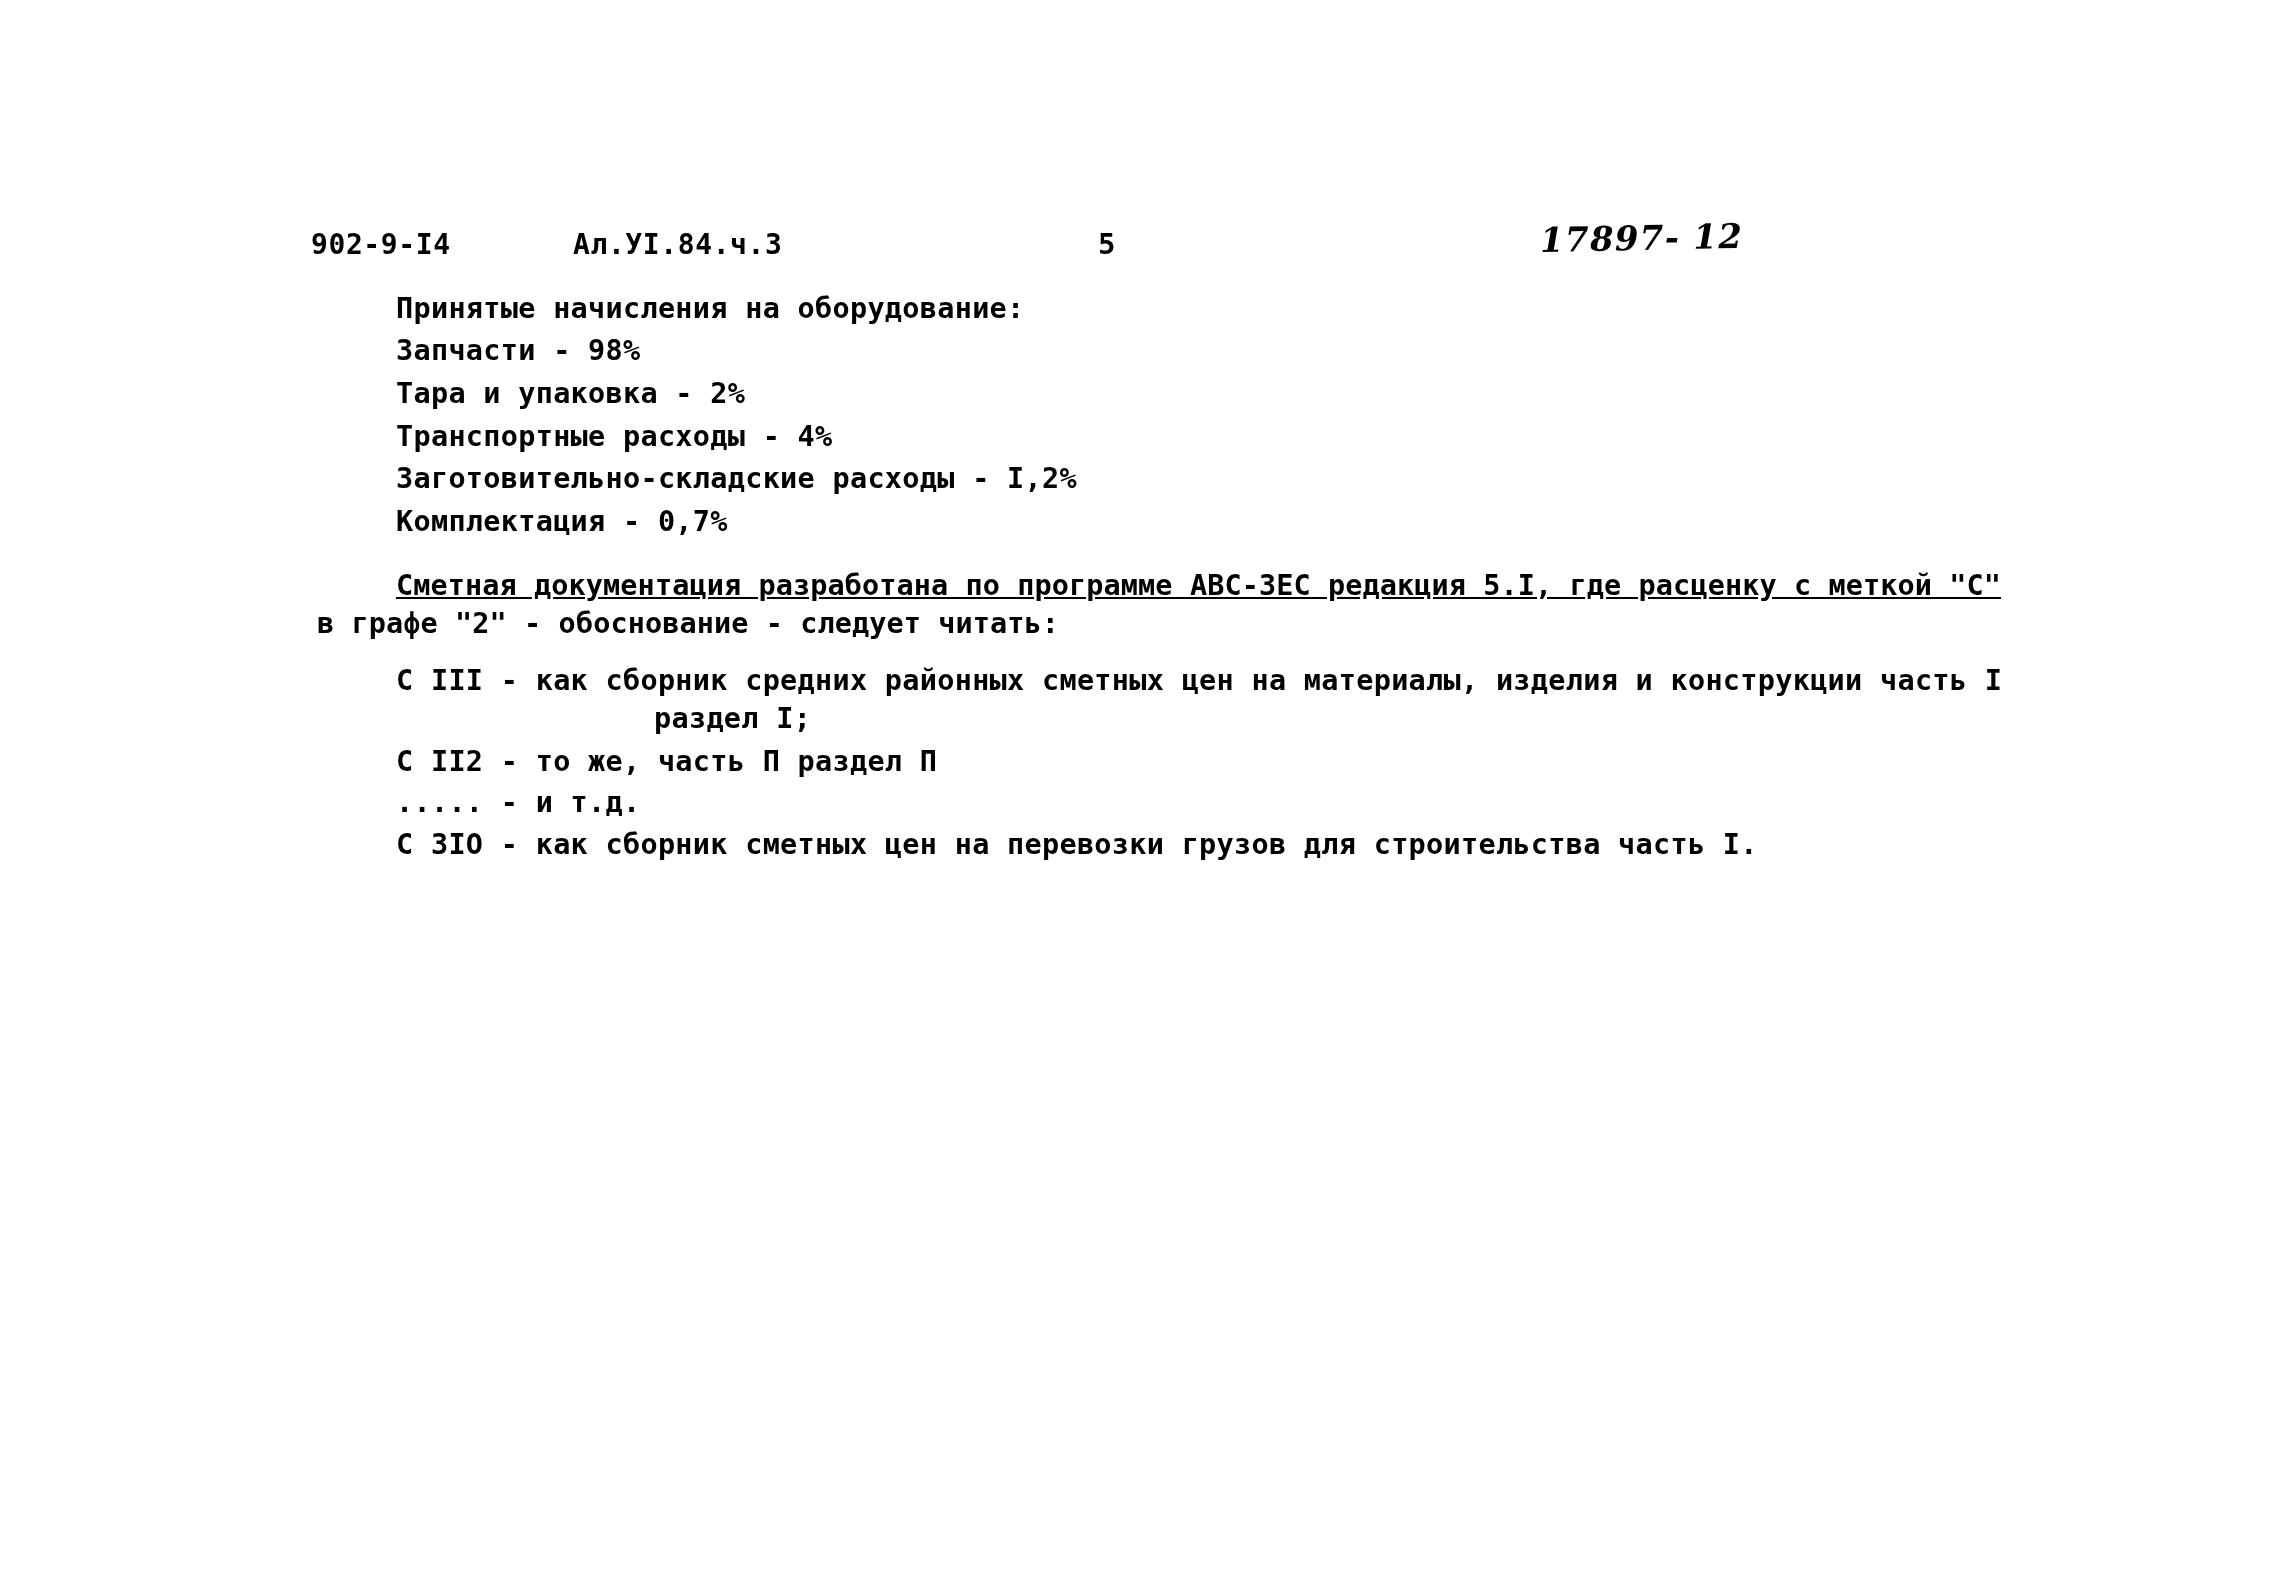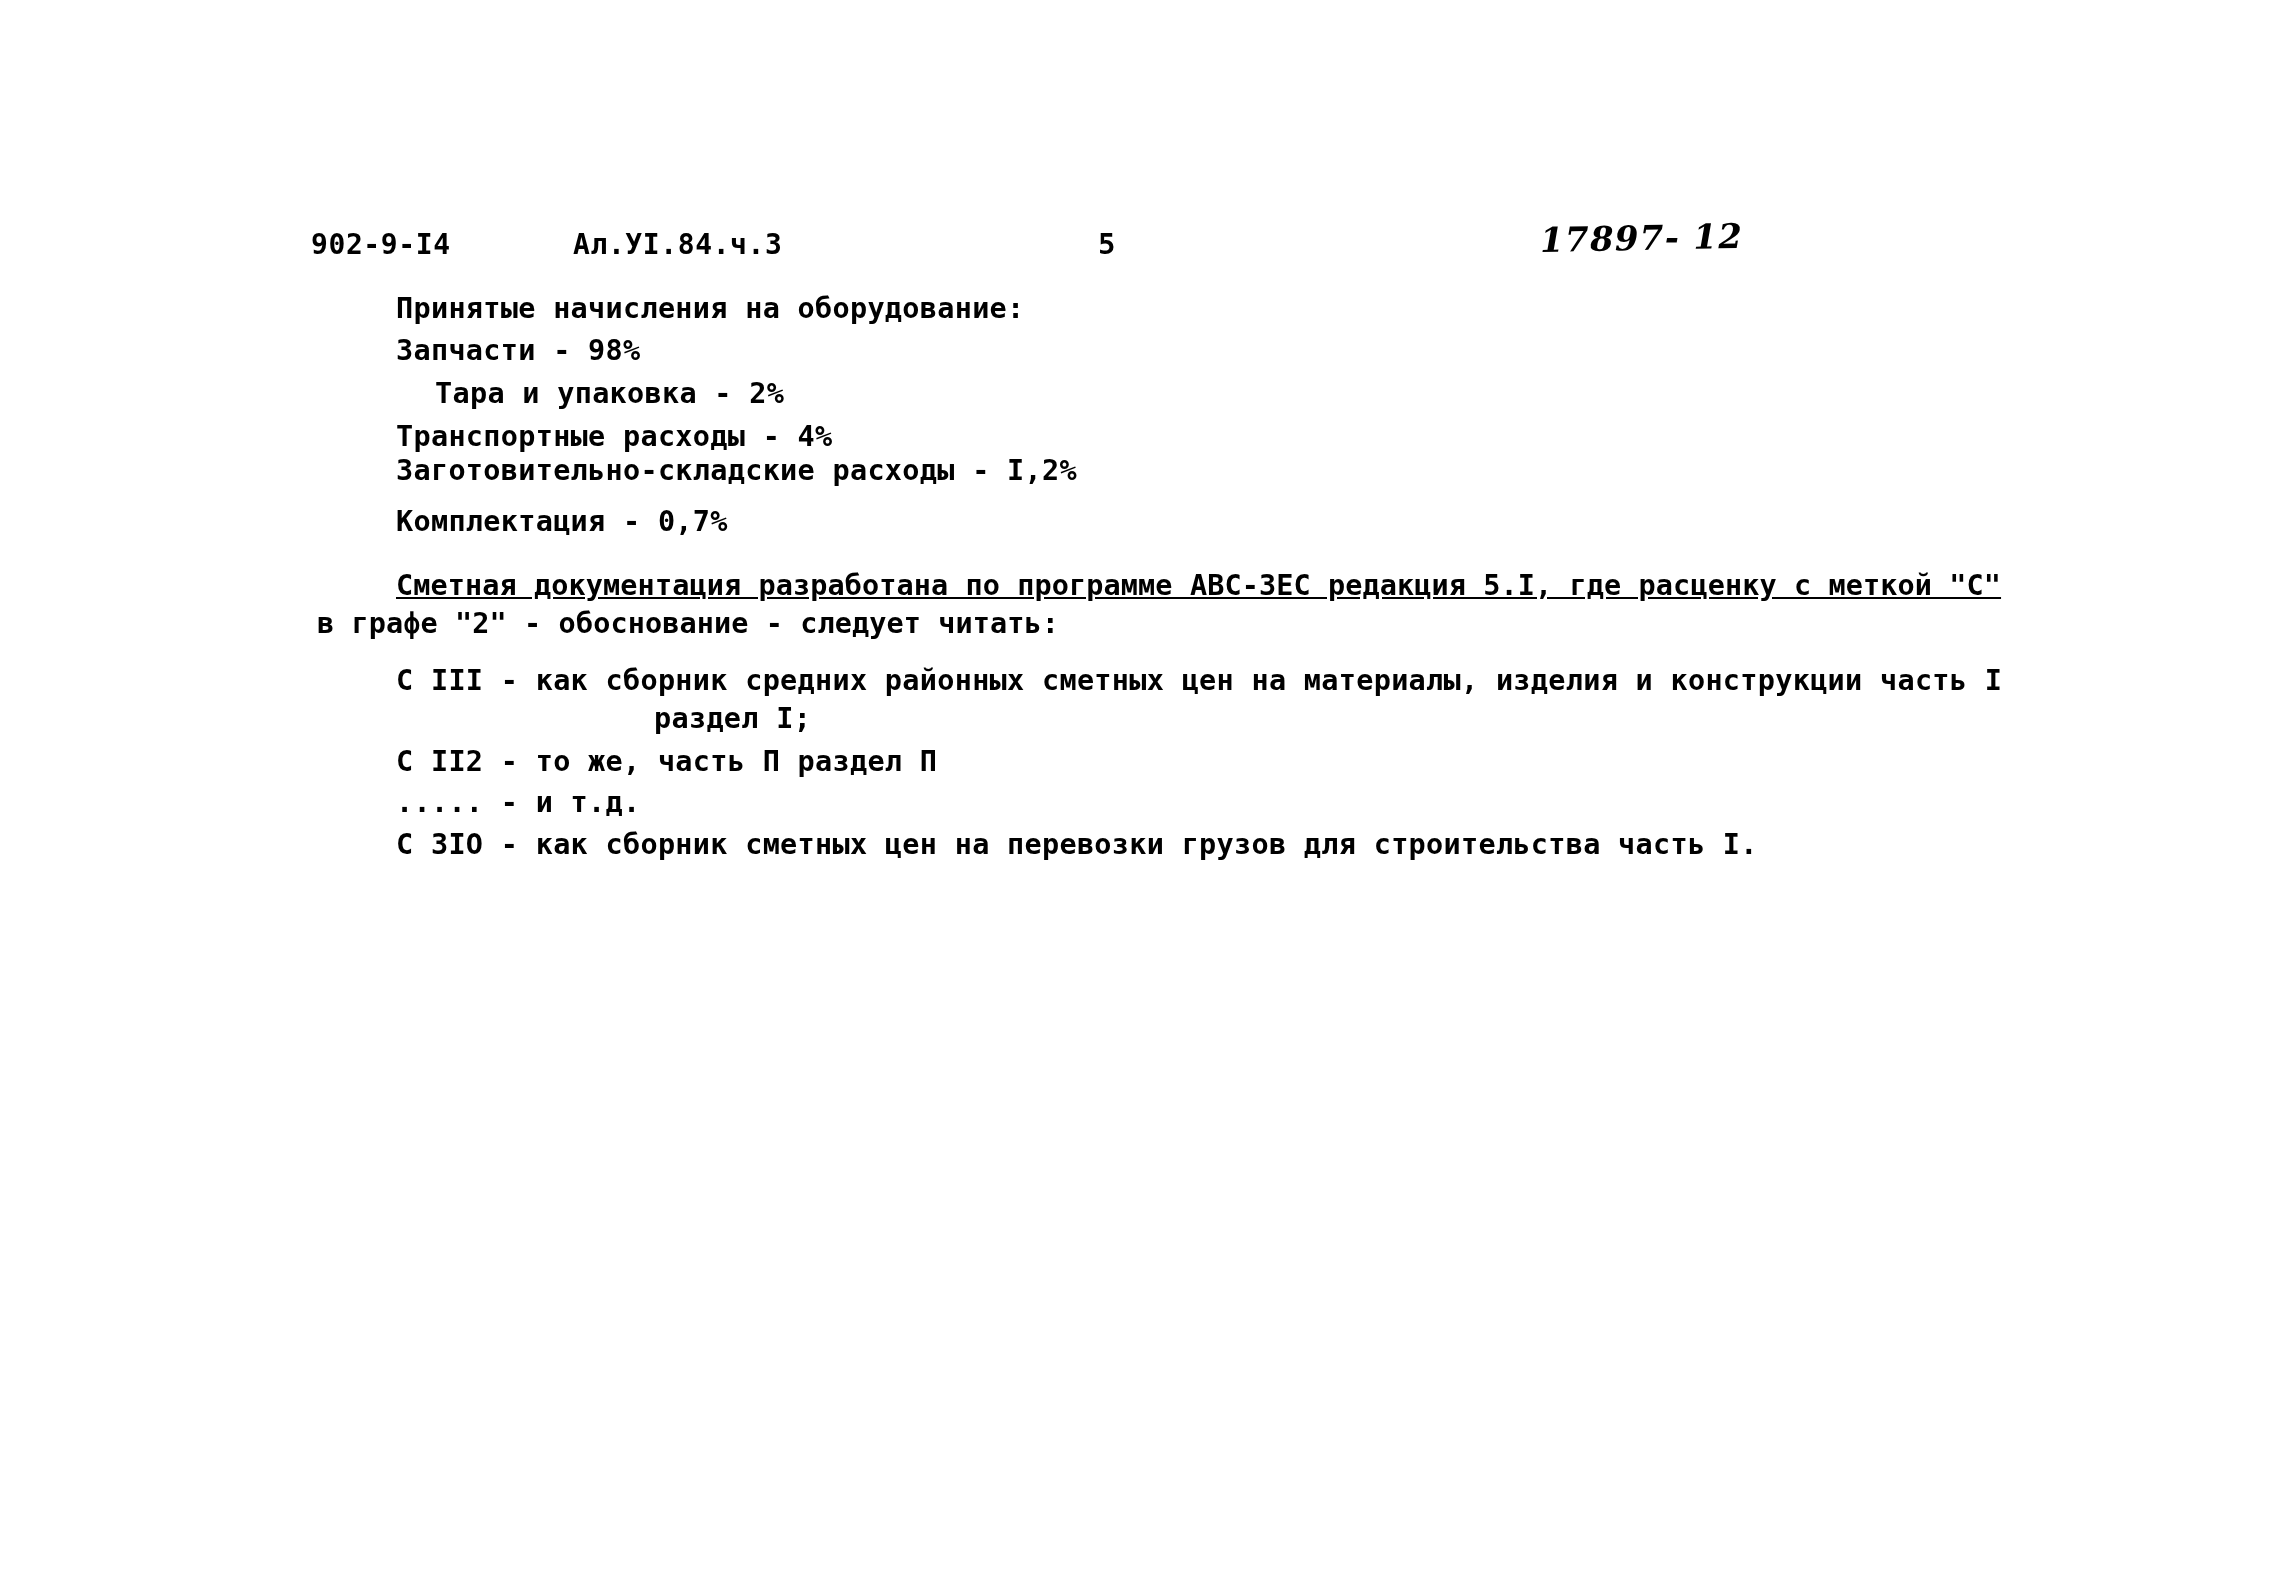--- a/index.html
+++ b/index.html
@@ -110,23 +110,23 @@
     <span class="hdr-album">Ал.УI.84.ч.3</span>
     <span class="hdr-pageno">5</span>
     <span class="hdr-archive">17897- 12</span>
   </div>
 
   <div class="body">
 
     <div class="line indent-1" style="top:0px;">Принятые начисления на оборудование:</div>
 
     <div class="line indent-1" style="top:42px;">Запчасти - 98%</div>
-    <div class="line indent-1" style="top:85px;margin-left:39px;">Тара и упаковка - 2%</div>
+    <div class="line indent-1" style="top:85px;">Тара и упаковка - 2%</div>
     <div class="line indent-1" style="top:128px;">Транспортные расходы - 4%</div>
-    <div class="line indent-1" style="top:162px;">Заготовительно-складские расходы - I,2%</div>
+    <div class="line indent-1" style="top:170px;">Заготовительно-складские расходы - I,2%</div>
 
     <div class="line indent-1" style="top:213px;">Комплектация - 0,7%</div>
 
     <div class="line indent-1 para-line" style="top:277px;text-decoration:underline;">Сметная документация разработана по программе АВС-ЗЕС редакция 5.I, где расценку с меткой "С"</div>
     <div class="line indent-0 para-line" style="top:315px;">в графе "2" - обоснование - следует читать:</div>
 
     <div class="line indent-1" style="top:372px;">С III - как сборник средних районных сметных цен на материалы, изделия и конструкции часть I</div>
     <div class="line indent-2" style="top:410px;">раздел I;</div>
 
     <div class="line indent-1" style="top:453px;">С II2 - то же, часть П раздел П</div>

